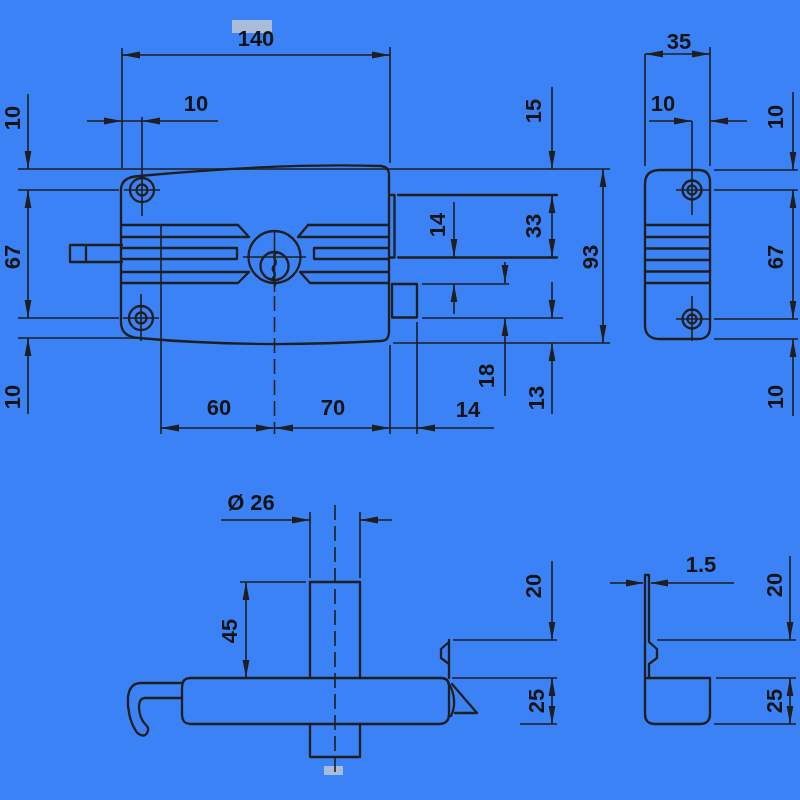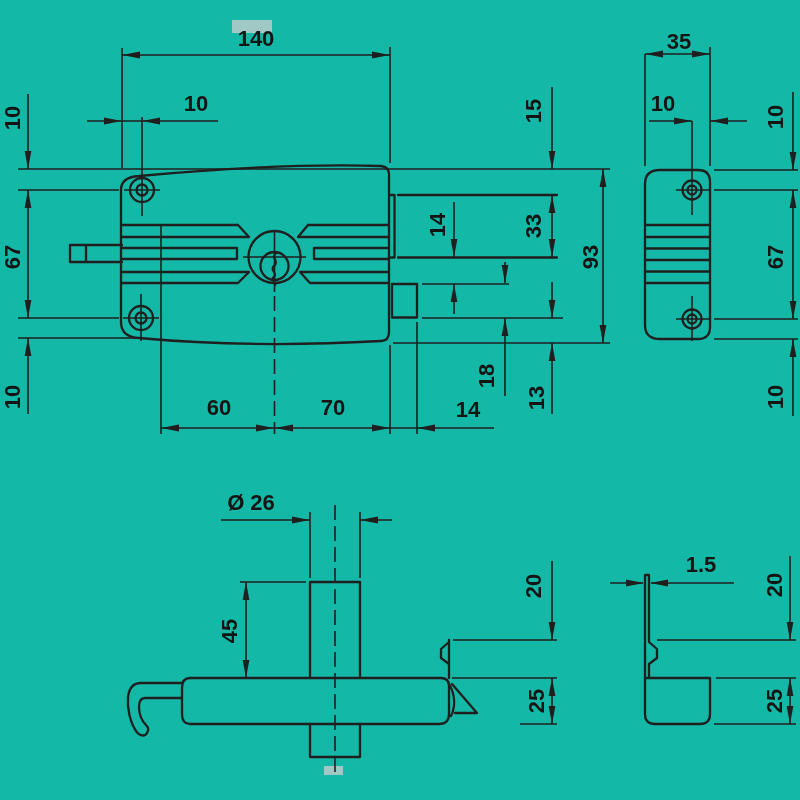--- a/index.html
+++ b/index.html
@@ -1,16 +1,16 @@
 <!DOCTYPE html>
 <html><head>
 <meta charset="utf-8">
 <style>
   html,body{margin:0;padding:0;background:#ffffff;}
-  .stage{position:relative;width:800px;height:800px;background:#14b8a6;overflow:hidden;
+  .stage{position:relative;width:800px;height:800px;background:#3b82f6;overflow:hidden;
          font-family:"Liberation Sans", sans-serif;}
   svg{position:absolute;left:0;top:0;}
   .o{stroke:#1f1f1f;stroke-width:2.3;fill:none;stroke-linecap:round;stroke-linejoin:round;}
   .t{stroke:#1f1f1f;stroke-width:1.6;fill:none;stroke-linecap:butt;}
   .cl{stroke:#1f1f1f;stroke-width:1.6;fill:none;stroke-dasharray:15 6;}
   .ah{fill:#1f1f1f;stroke:none;}
   text{font-family:"Liberation Sans", sans-serif;font-size:22px;font-weight:700;fill:#141414;}
   .artifact{fill:#cfcfcf;opacity:.75;}
 </style>
 </head>

